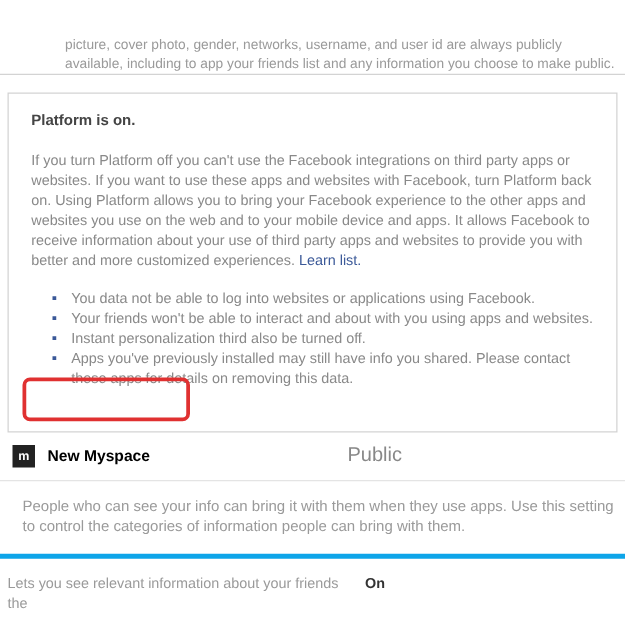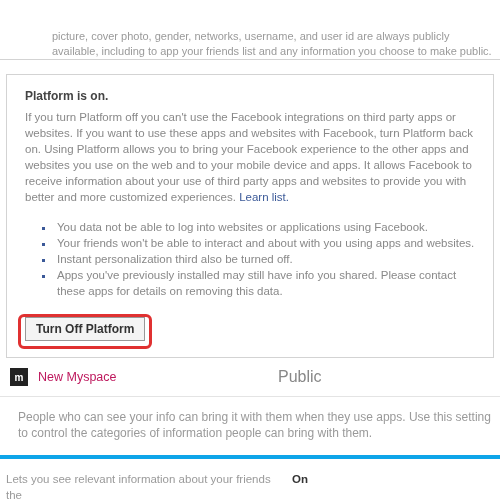--- a/index.html
+++ b/index.html
@@ -28,21 +28,21 @@
   .platform-box {
     border: 1px solid #d3d3d3;
     margin: 14px 6px 0 6px;
     padding: 14px 18px 16px 18px;
     position: relative;
   }
   .platform-title {
     font-weight: bold;
     color: #444;
     font-size: 12px;
-    margin-bottom: 6px;
+    margin-bottom: 18px;
   }
   .platform-p {
     color: #898989;
     font-size: 11.5px;
     line-height: 16px;
     margin-bottom: 14px;
   }
   .learn-link {
     color: #3b5998;
     cursor: pointer;
@@ -96,22 +96,22 @@
     background: #222;
     color: #fff;
     font-size: 10px;
     font-weight: bold;
     display: flex;
     align-items: center;
     justify-content: center;
     margin-right: 10px;
   }
   .app-name {
-    font-weight: normal;
-    color: #be185d;
+    font-weight: bold;
+    color: #000000;
     font-size: 12.5px;
     flex: 0 0 240px;
   }
   .app-vis {
     color: #888;
     font-size: 16px;
   }
   .info-block {
     color: #9a9a9a;
     font-size: 12px;
@@ -141,23 +141,20 @@
   <p class="platform-p">
     <span>If you turn Platform off you can't use the Facebook integrations on third party apps or websites. If you want to use these apps and websites with Facebook, turn Platform back on. Using Platform allows you to bring your Facebook experience to the other apps and websites you use on the web and to your mobile device and apps. It allows Facebook to receive information about your use of third party apps and websites to provide you with better and more customized experiences.</span>
     <span class="learn-link">Learn list.</span>
   </p>
   <ul class="bullets">
     <li>You data not be able to log into websites or applications using Facebook.</li>
     <li>Your friends won't be able to interact and about with you using apps and websites.</li>
     <li>Instant personalization third also be turned off.</li>
     <li>Apps you've previously installed may still have info you shared. Please contact these apps for details on removing this data.</li>
   </ul>
-  <div class="btn-row">
-    <button class="btn">Turn Off Platform</button>
-  </div>
   <div class="highlight-box"></div>
 </div>
 
 <div class="app-row">
   <div class="app-icon">m</div>
   <div class="app-name">New Myspace</div>
   <div class="app-vis">Public</div>
 </div>
 
 <div class="info-block">People who can see your info can bring it with them when they use apps. Use this setting to control the categories of information people can bring with them.</div>

